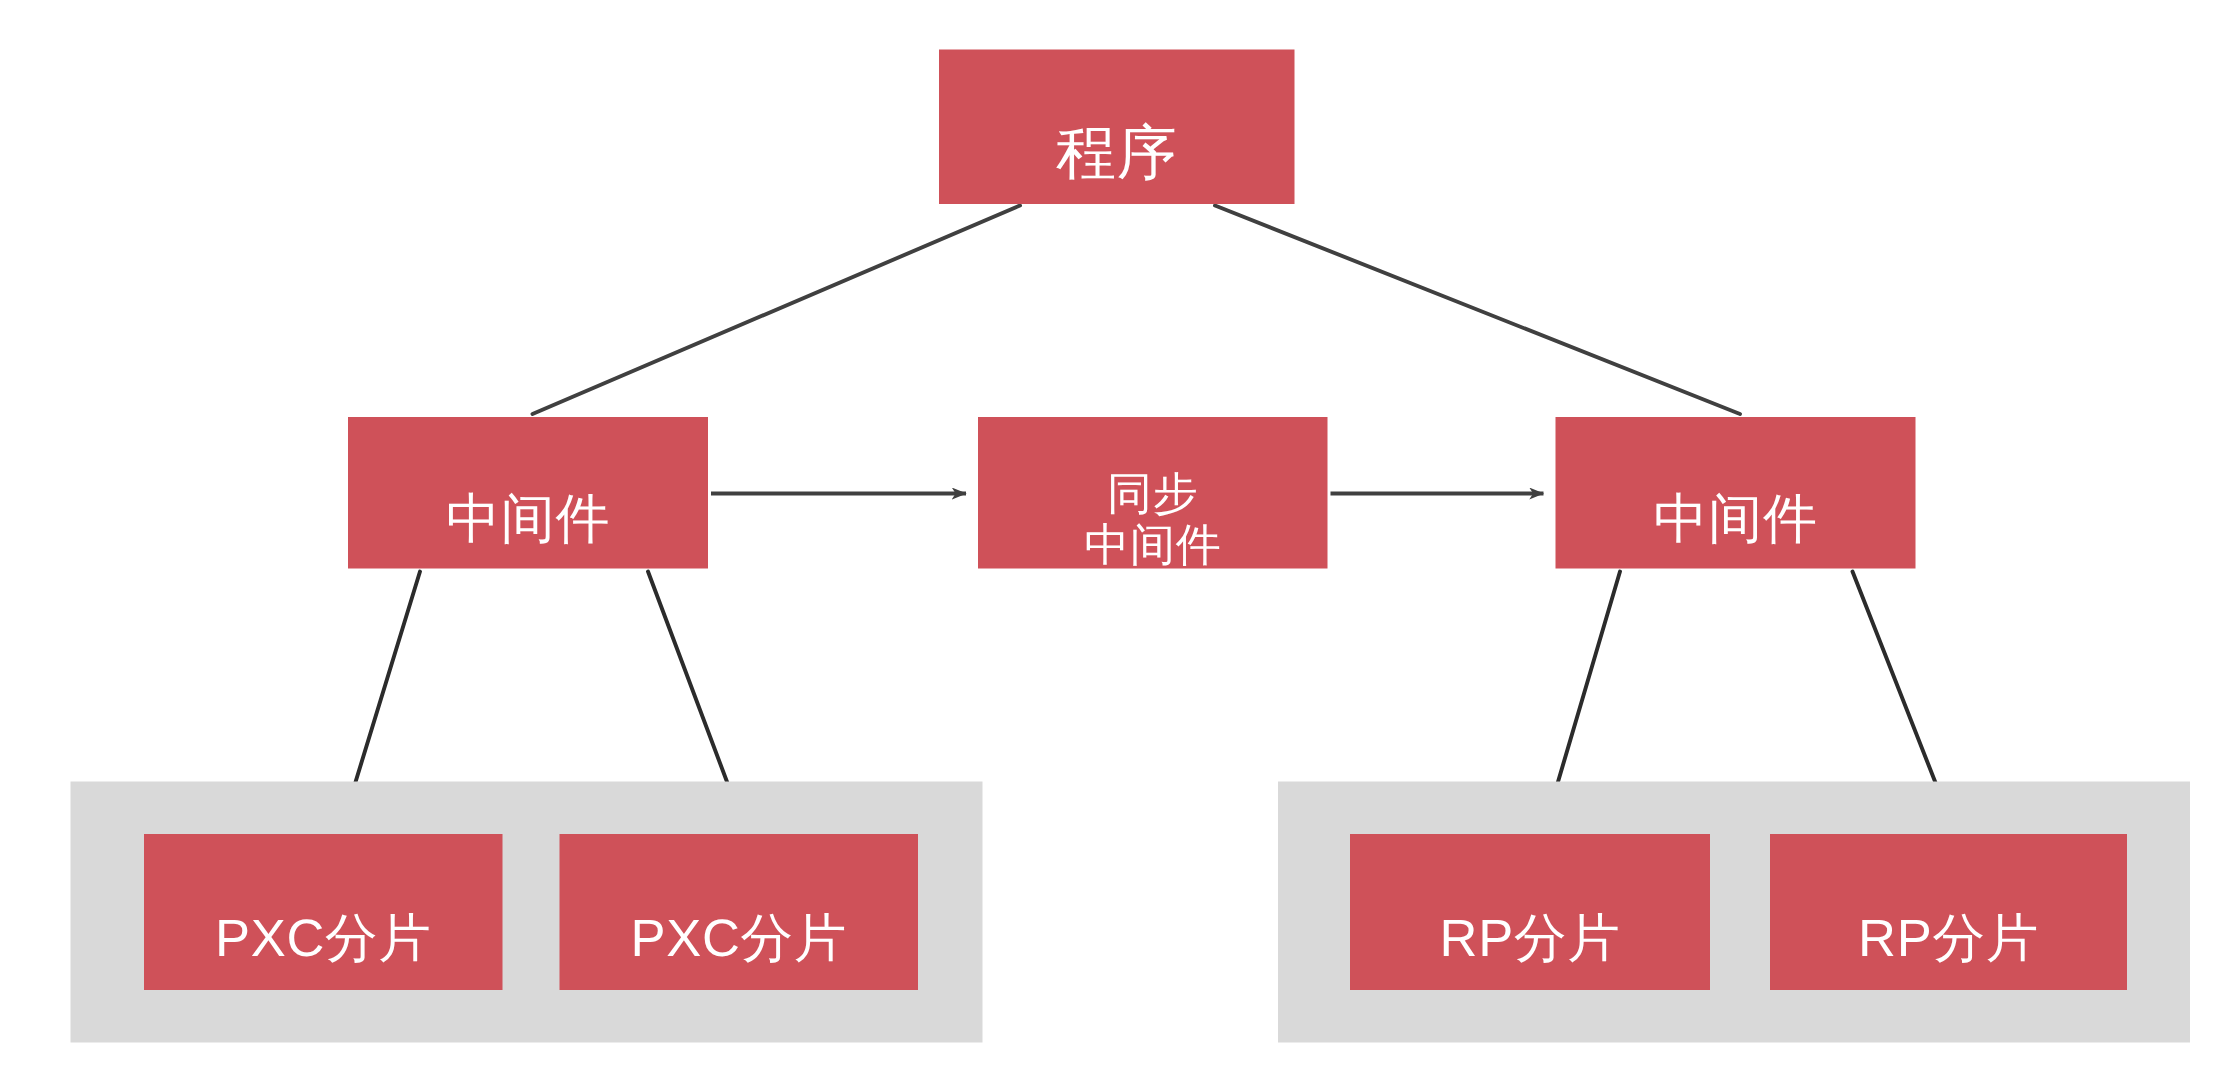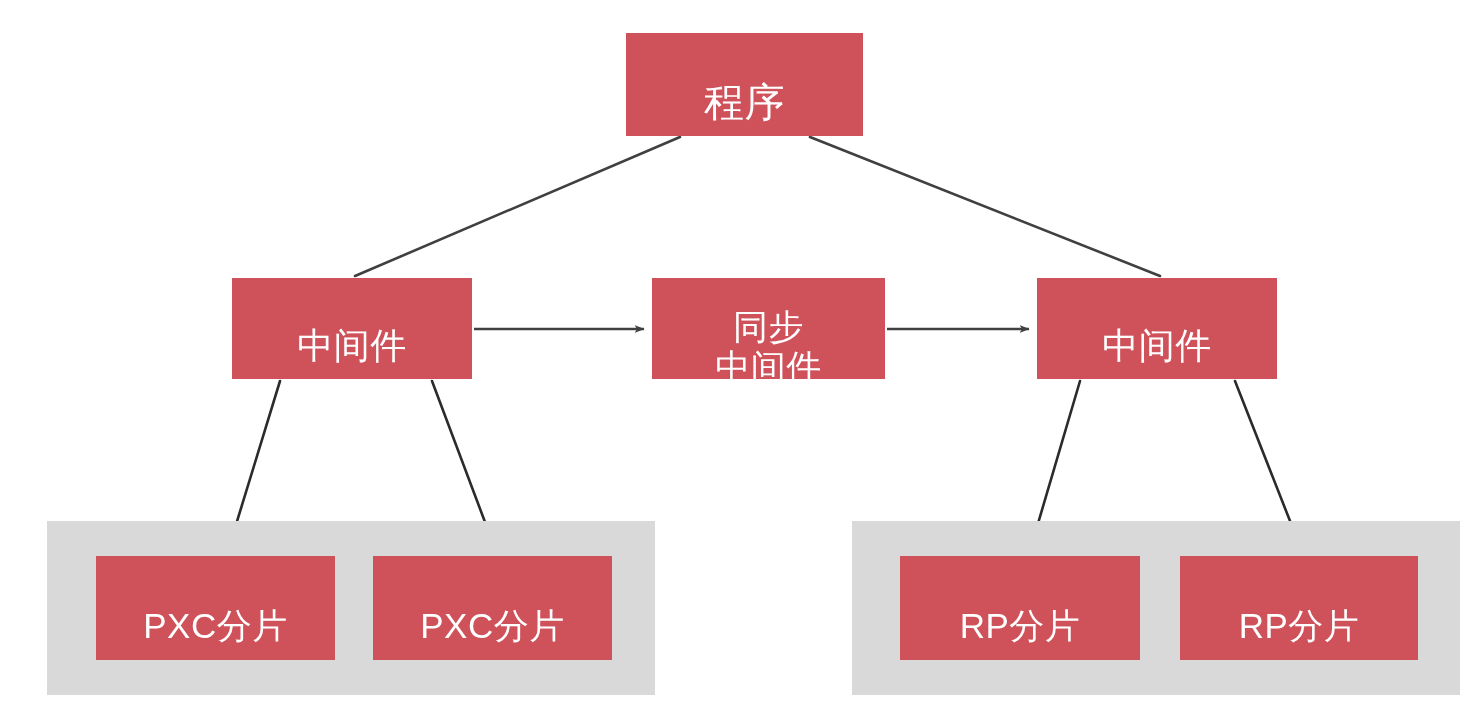--- a/index.html
+++ b/index.html
@@ -52,21 +52,21 @@
     top: 278px;
     width: 240px;
     height: 101px;
     font-size: 36px;
   }
   #node-mw-sync {
     left: 652px;
     top: 278px;
     width: 233px;
     height: 101px;
-    font-size: 35px;
+    font-size: 30px;
     text-align: center;
   }
   #node-mw-right {
     left: 1037px;
     top: 278px;
     width: 240px;
     height: 101px;
     font-size: 36px;
   }
   #group-left {

